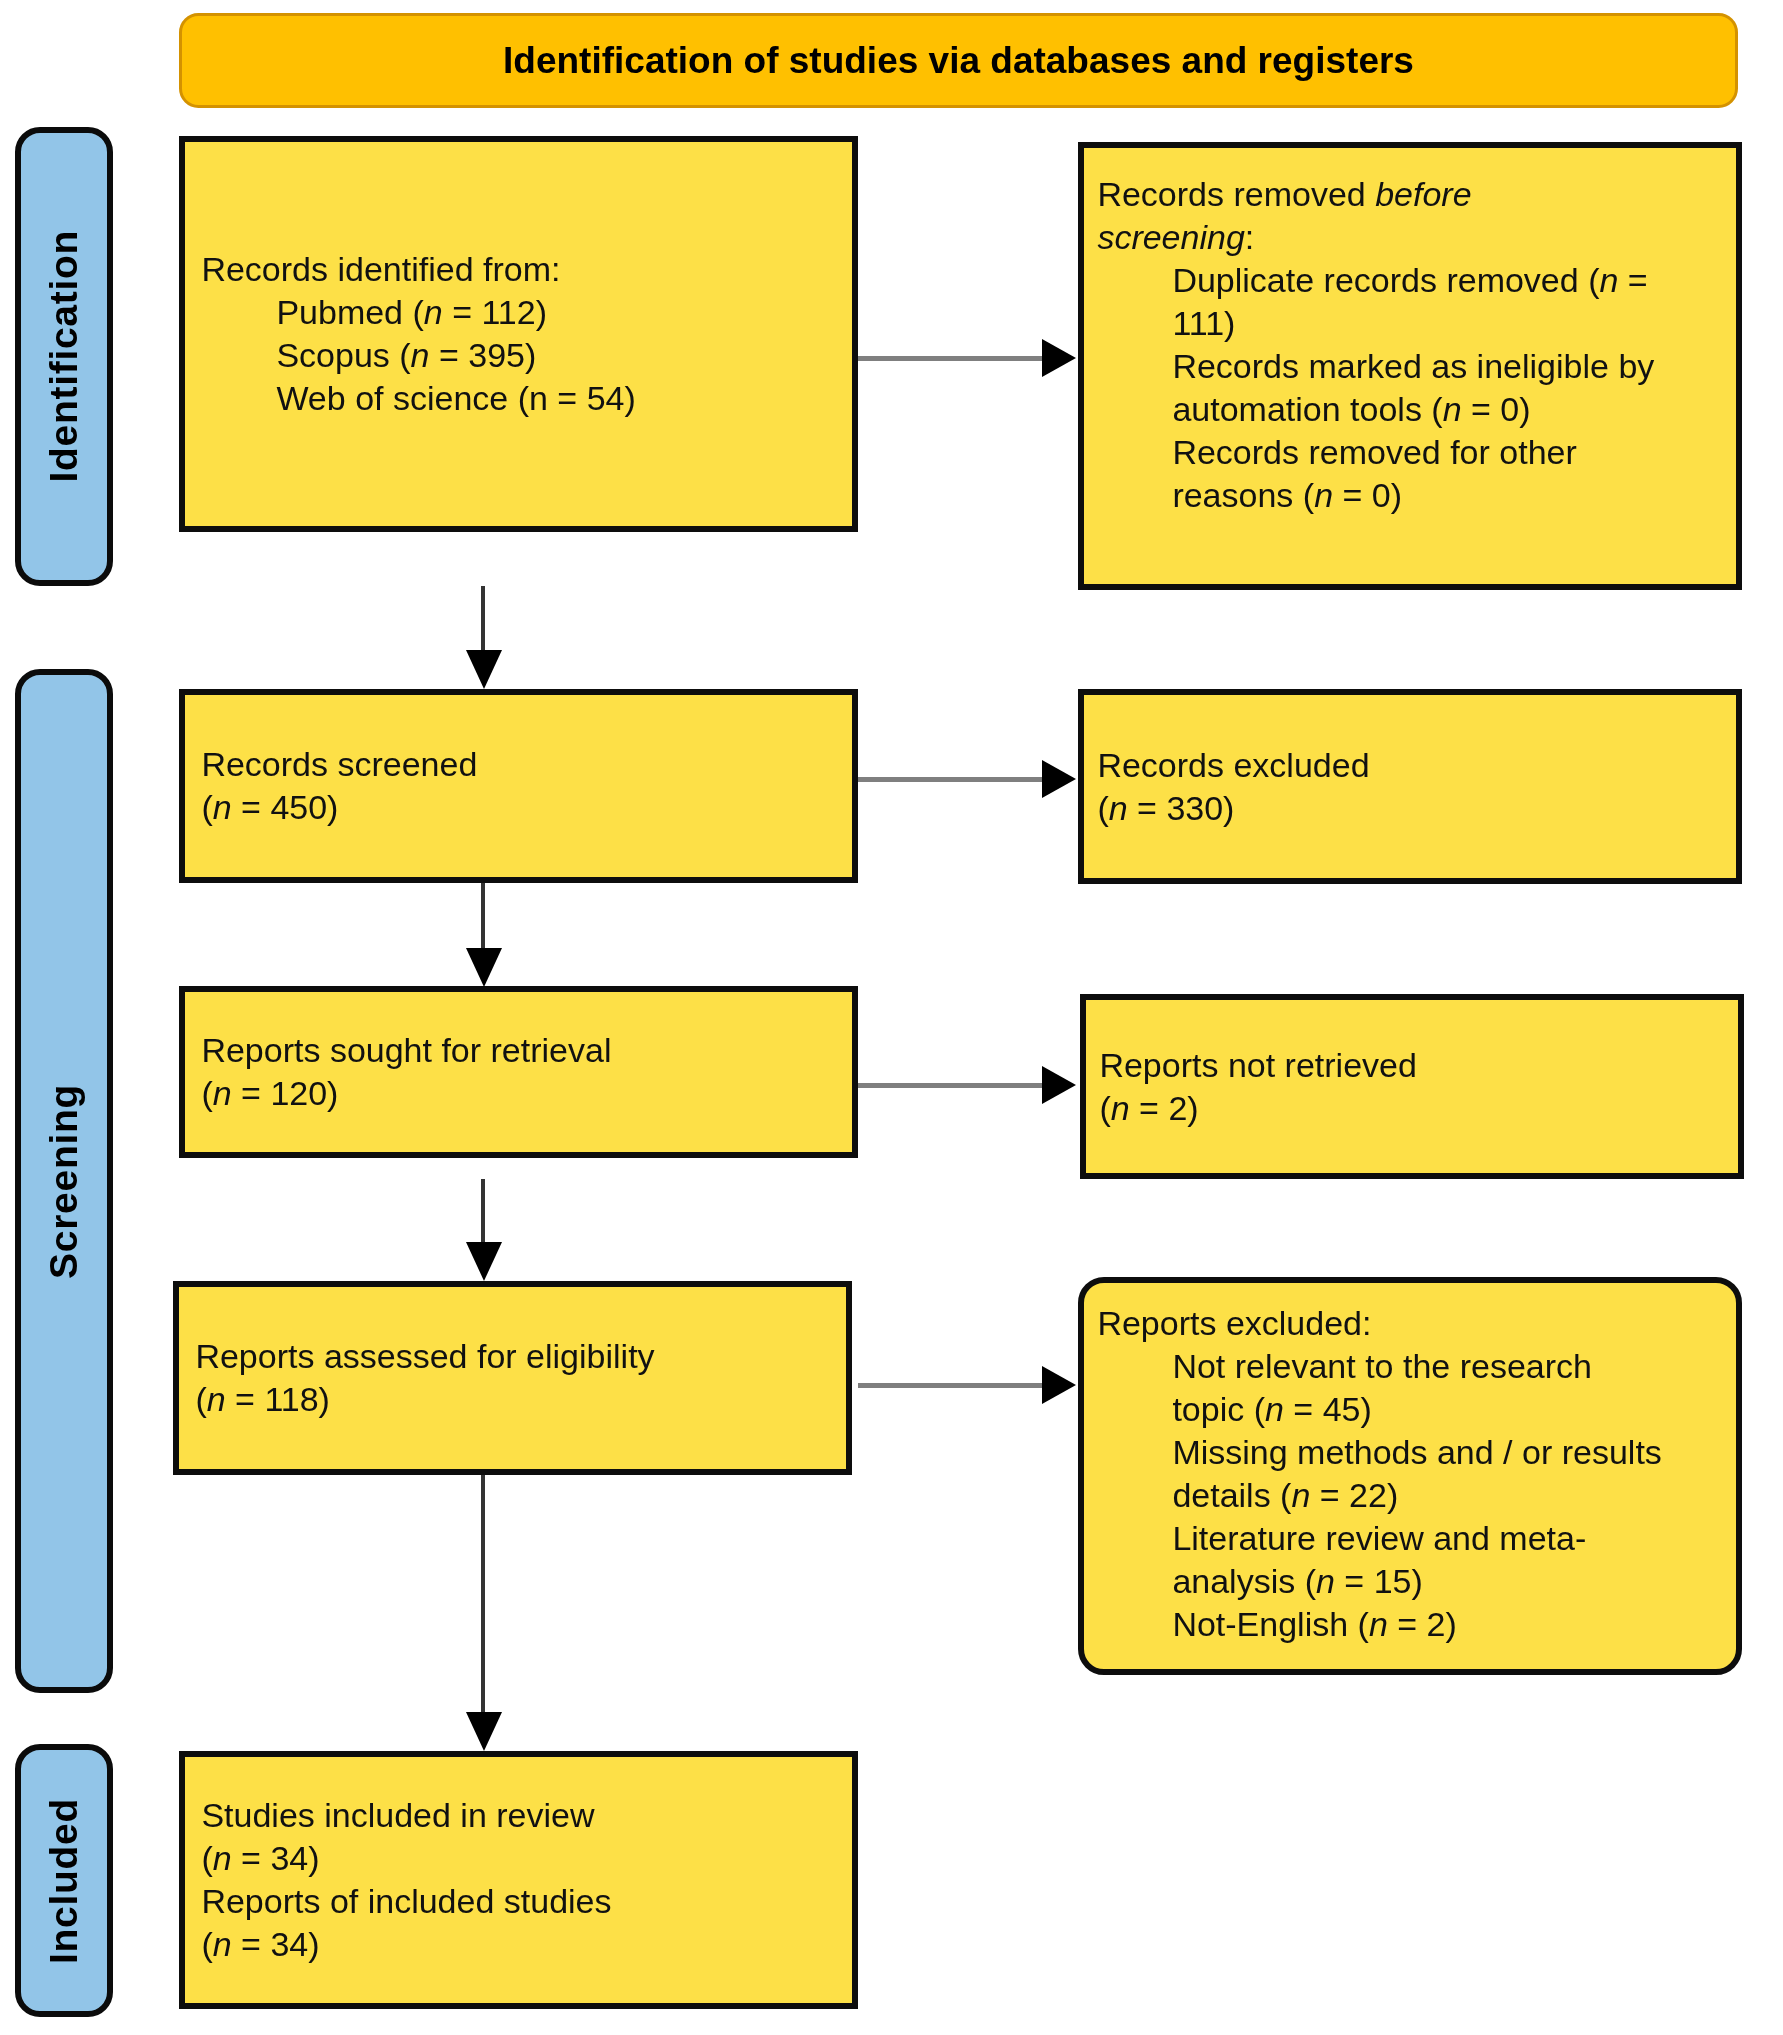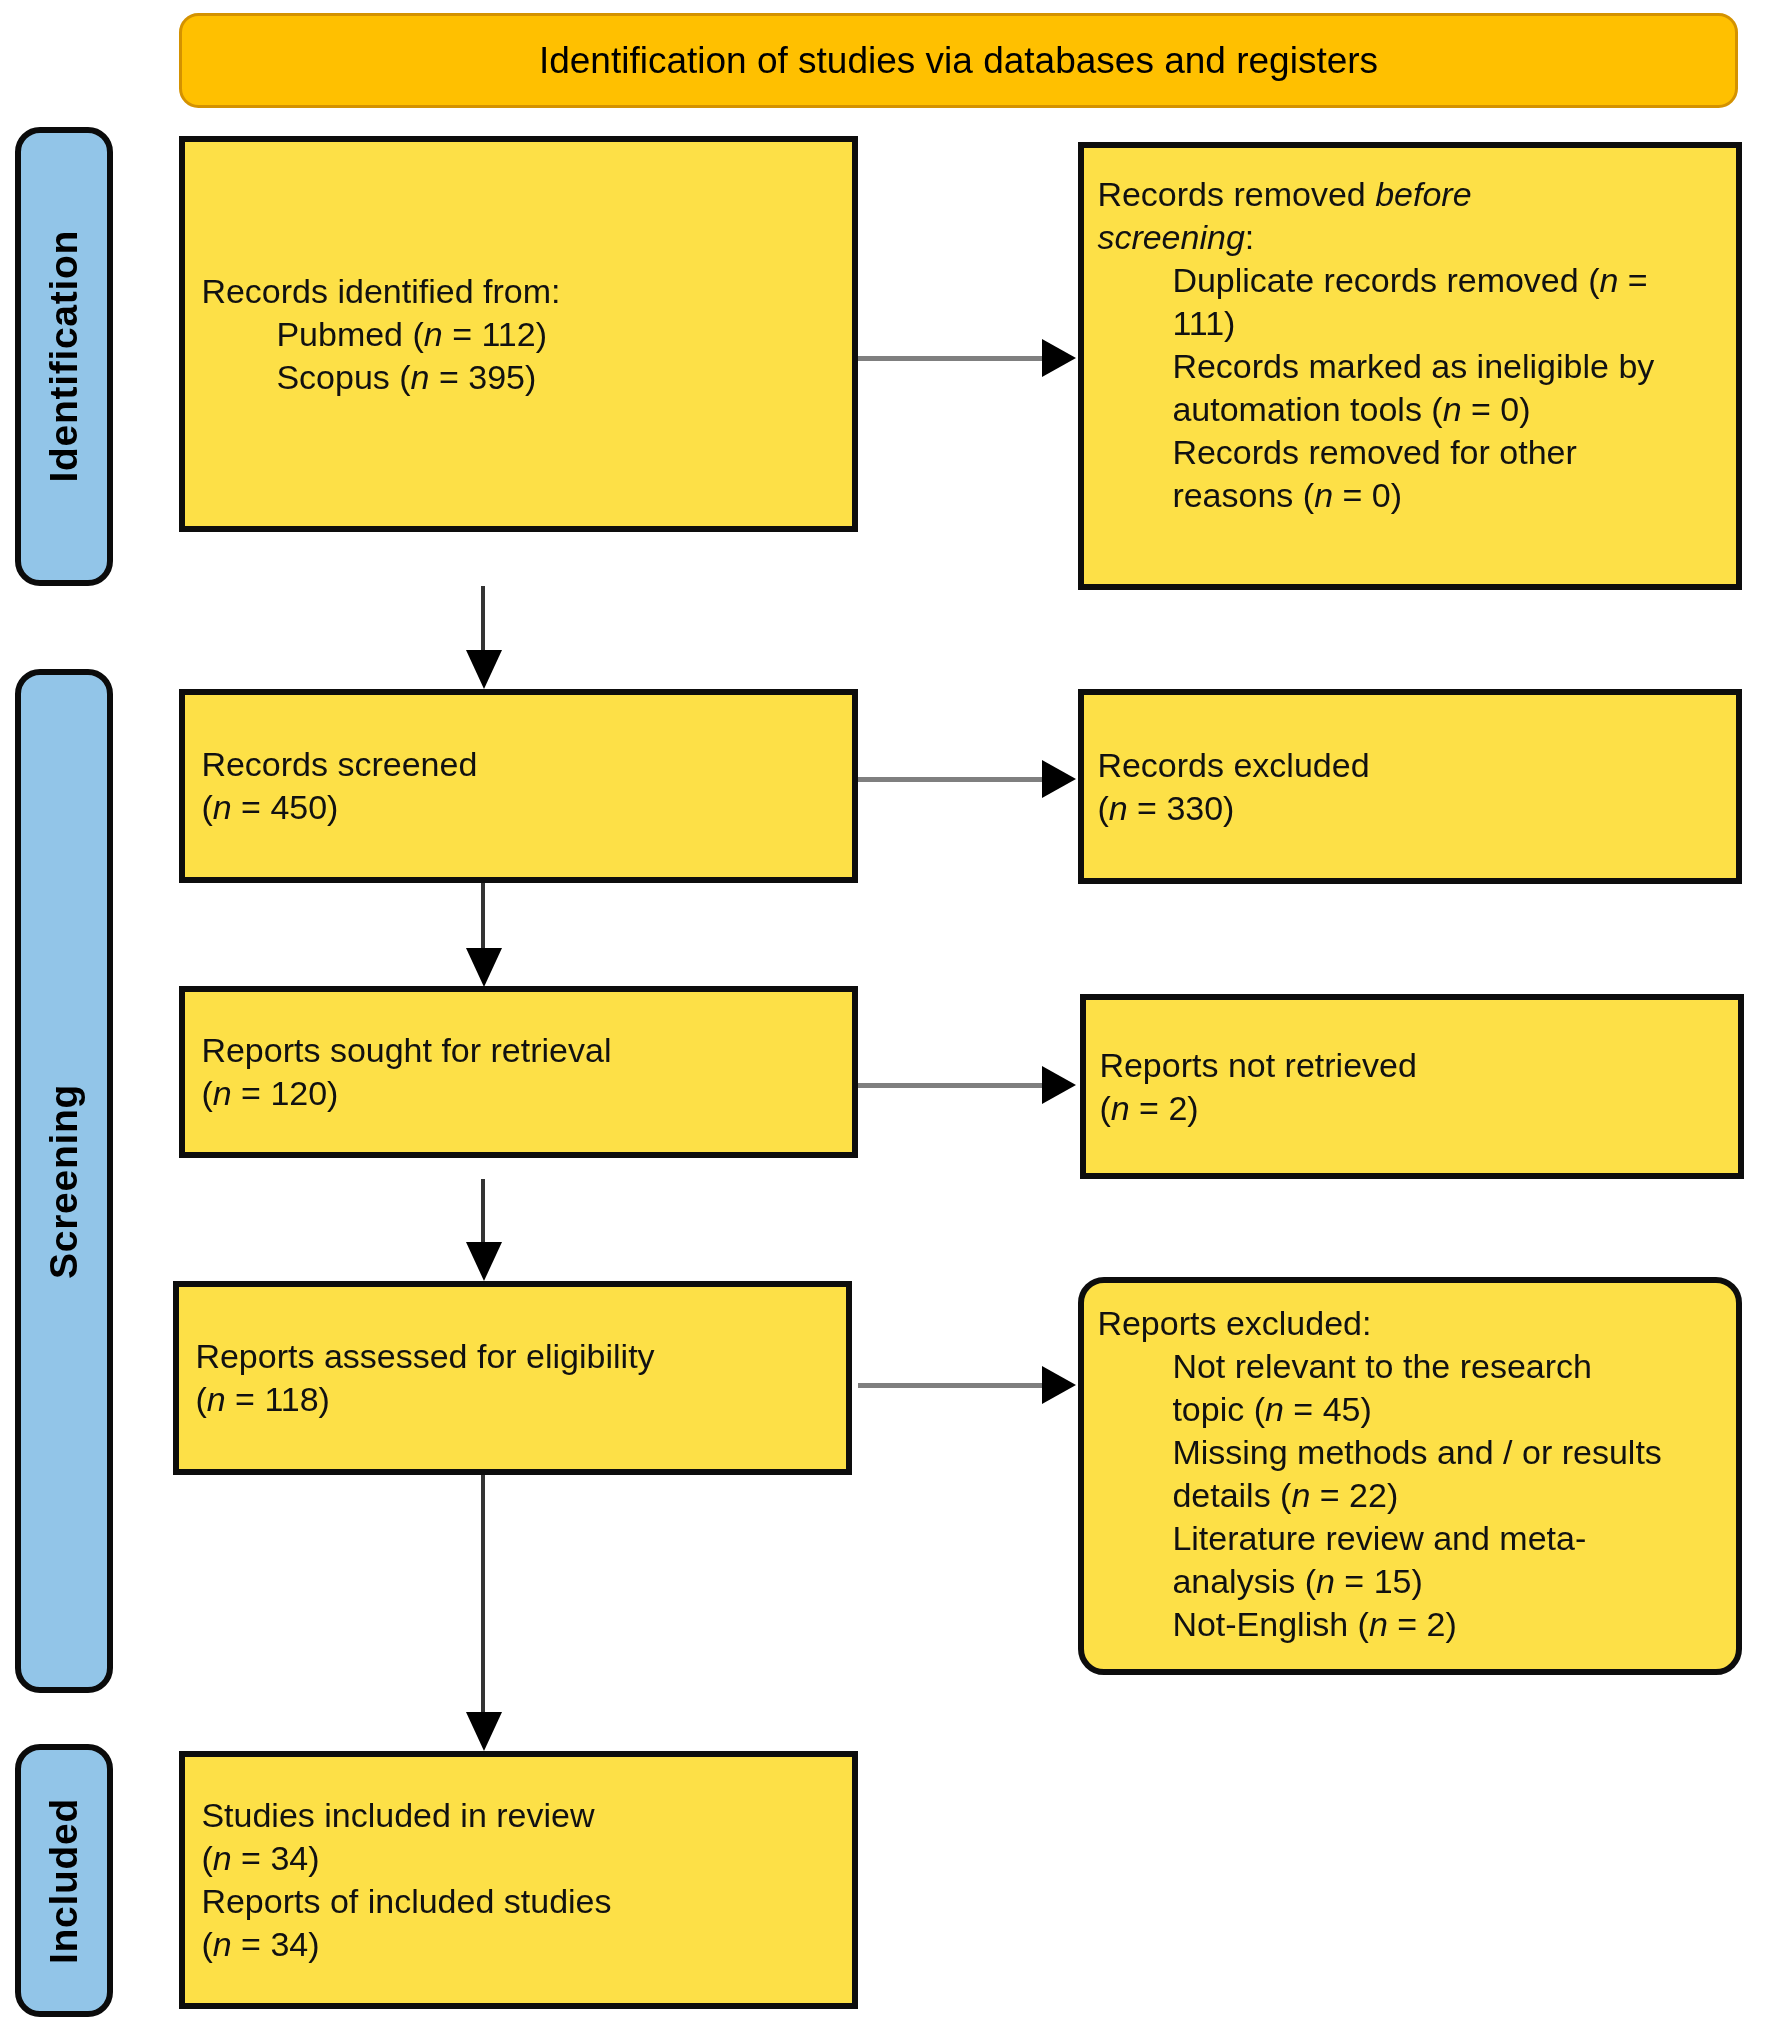--- a/index.html
+++ b/index.html
@@ -10,21 +10,21 @@
     font-family:"Liberation Sans","DejaVu Sans",sans-serif;
     color:#111;
   }
   
   .banner{
     position:absolute;left:179px;top:13.4px;width:1559px;height:95px;
     background:#FFC000;border:3.7px solid #D49200;border-radius:19.4px;
     display:flex;align-items:center;justify-content:center;
     box-sizing:border-box;
   }
-  .banner span{font-size:37px;font-weight:normal;color:#000;}
+  .banner span{font-size:37px;font-weight:bold;color:#000;}
   
   .pillar{
     position:absolute;left:15px;width:98px;
     background:#92C5E8;border:6.7px solid #0b0b0b;border-radius:25px;
     display:flex;align-items:center;justify-content:center;
     box-sizing:border-box;
   }
   .pillar span{
     writing-mode:vertical-rl;transform:rotate(180deg);
     font-size:39px;font-weight:bold;color:#000;letter-spacing:0.7px;
@@ -81,20 +81,21 @@
     <span>Screening</span>
   </div>
   <div class="pillar" id="pillar-included">
     <span>Included</span>
   </div>
 
   <div class="box center pad-l" id="box-identified">
     <div class="line"><span>Records identified from:</span></div>
     <div class="line indent"><span>Pubmed (</span><span class="it">n</span><span> = 112)</span></div>
     <div class="line indent"><span>Scopus (</span><span class="it">n</span><span> = 395)</span></div>
+    <div class="line indent"><span>Web of science (n = 54)</span><span class="it"></span><span></span></div>
   </div>
 
   <div class="box pad-r rb1pad" id="box-removed">
     <div class="line" style="max-width:492px;"><span>Records removed </span><span class="it">before screening</span><span>:</span></div>
     <div class="line indent"><span>Duplicate records removed (</span><span class="it">n</span><span> = 111)</span></div>
     <div class="line indent"><span>Records marked as ineligible by automation tools (</span><span class="it">n</span><span> = 0)</span></div>
     <div class="line indent"><span>Records removed for other reasons (</span><span class="it">n</span><span> = 0)</span></div>
   </div>
 
   <div class="box center pad-l" id="box-screened">

